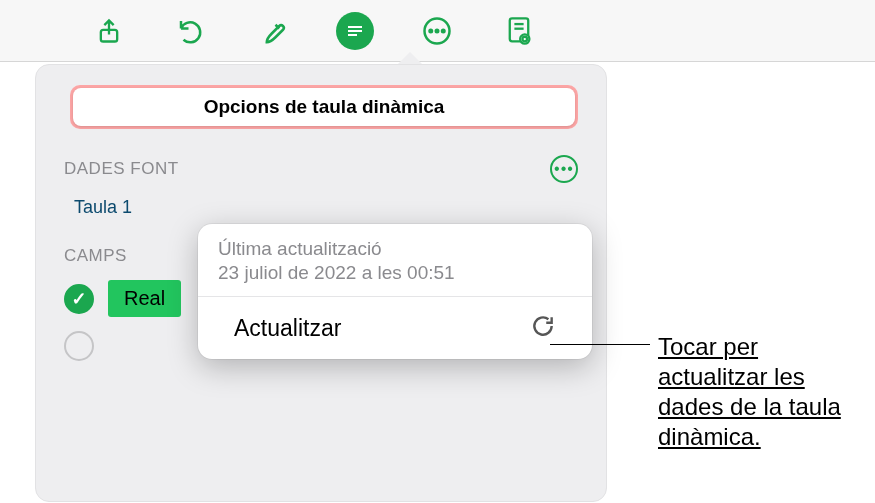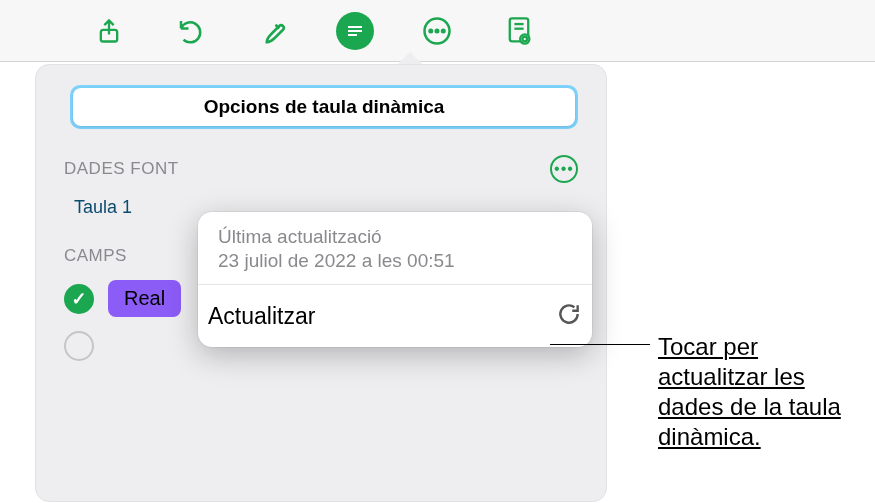--- a/index.html
+++ b/index.html
@@ -59,21 +59,21 @@
       left: 0;
       right: 0;
       bottom: 0;
       background: #eeeef0;
       border-radius: 14px;
       border: 1px solid #e2e2e4;
       padding: 20px 28px;
     }
     .seg {
       display: flex;
-      background: #7dd3fc;
+      background: #fca5a5;
       border-radius: 10px;
       padding: 3px;
       height: 44px;
       margin-bottom: 26px;
       margin-left: 6px;
     }
     .seg-item {
       flex: 1;
       display: flex;
       align-items: center;
@@ -144,30 +144,30 @@
       background: #1BA74F;
       border-color: #1BA74F;
     }
     .chk.on::after {
       content: "✓";
       color: #fff;
       font-size: 18px;
       font-weight: 700;
     }
     .pill {
-      background: #8b5cf6;
+      background: #22c55e;
       padding: 7px 16px;
-      border-radius: 8px;
+      border-radius: 3px;
       font-size: 20px;
       color: #000;
     }
 
     .popup {
       position: absolute;
-      top: 212px;
+      top: 224px;
       left: 198px;
       width: 394px;
       background: #fff;
       border-radius: 14px;
       box-shadow: 0 8px 30px rgba(0,0,0,.25), 0 0 0 1px rgba(0,0,0,.05);
       overflow: hidden;
     }
     .popup-top {
       padding: 14px 20px 12px;
       border-bottom: 1px solid #e5e5e7;
@@ -175,21 +175,21 @@
     .popup-title {
       font-size: 19px;
       color: #8a8a8e;
       margin-bottom: 2px;
     }
     .popup-sub {
       font-size: 19px;
       color: #8a8a8e;
     }
     .popup-action {
-      padding: 16px 10px;
+      padding: 16px 36px;
       display: flex;
       align-items: center;
       justify-content: space-between;
       cursor: pointer;
     }
     .popup-action-label {
       font-size: 23px;
       color: #000;
     }
     .refresh-ico svg { stroke: #565656; fill: none; stroke-width: 2.2; }

